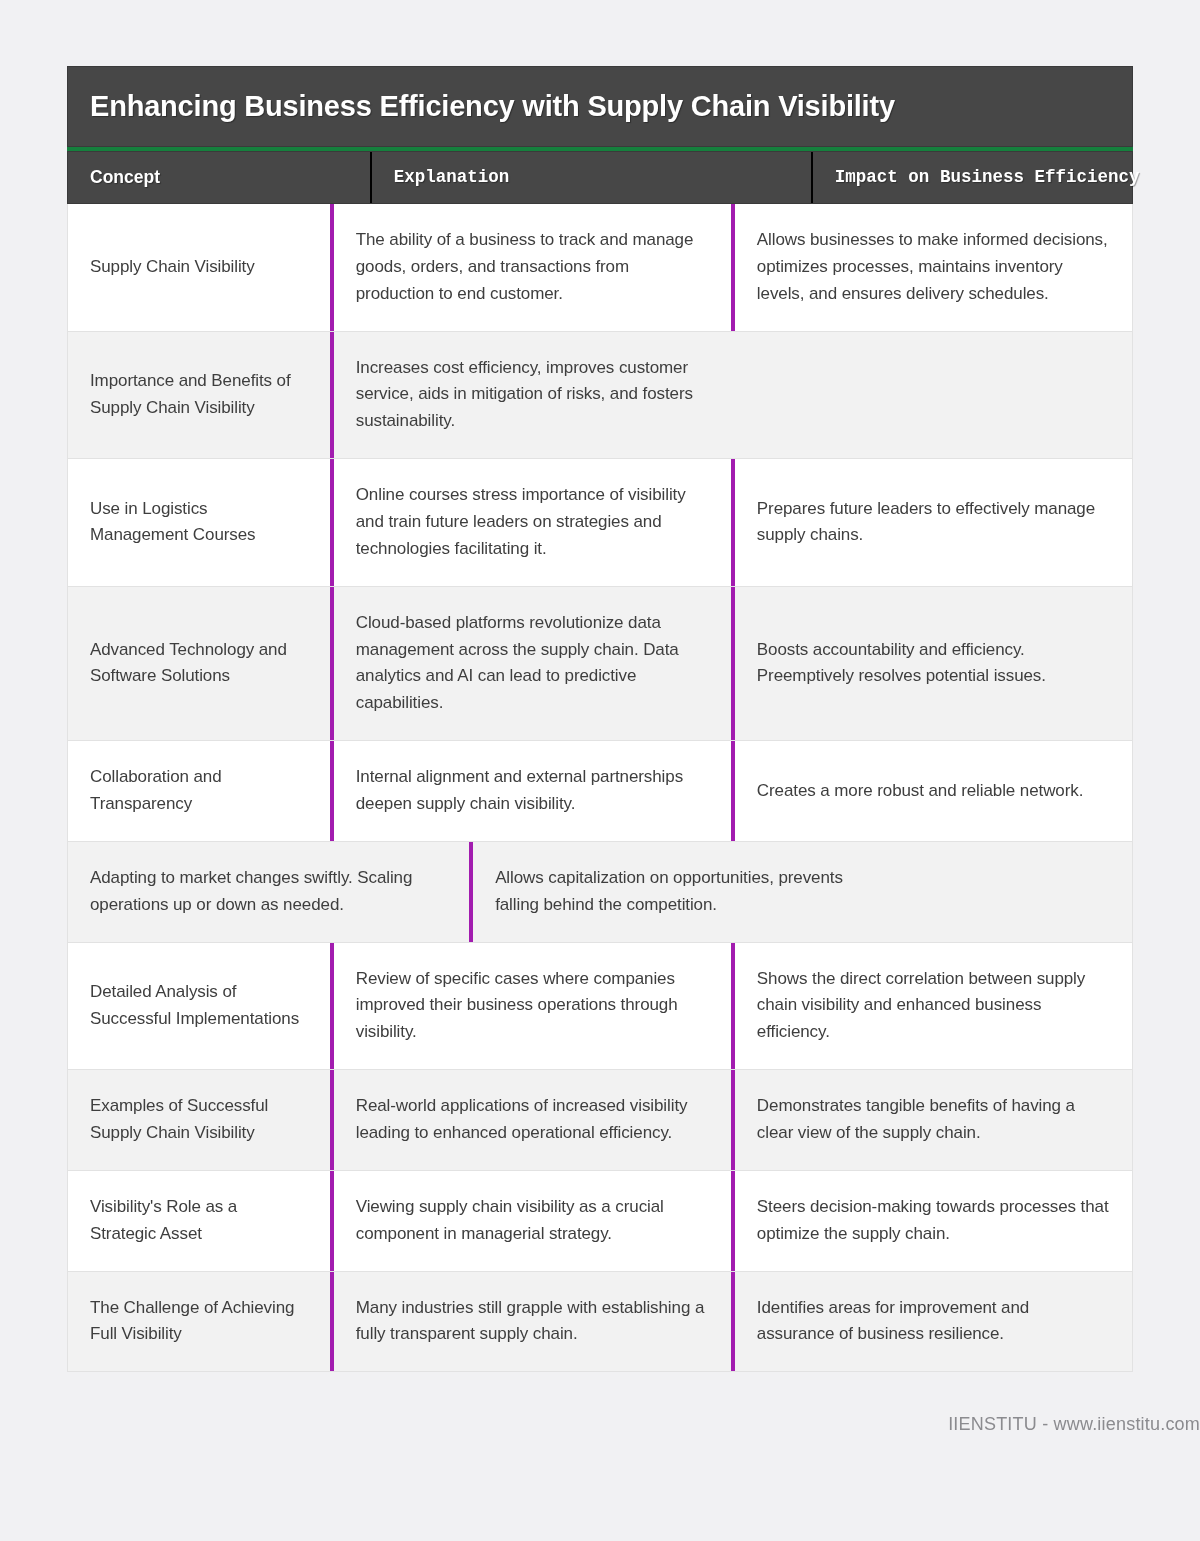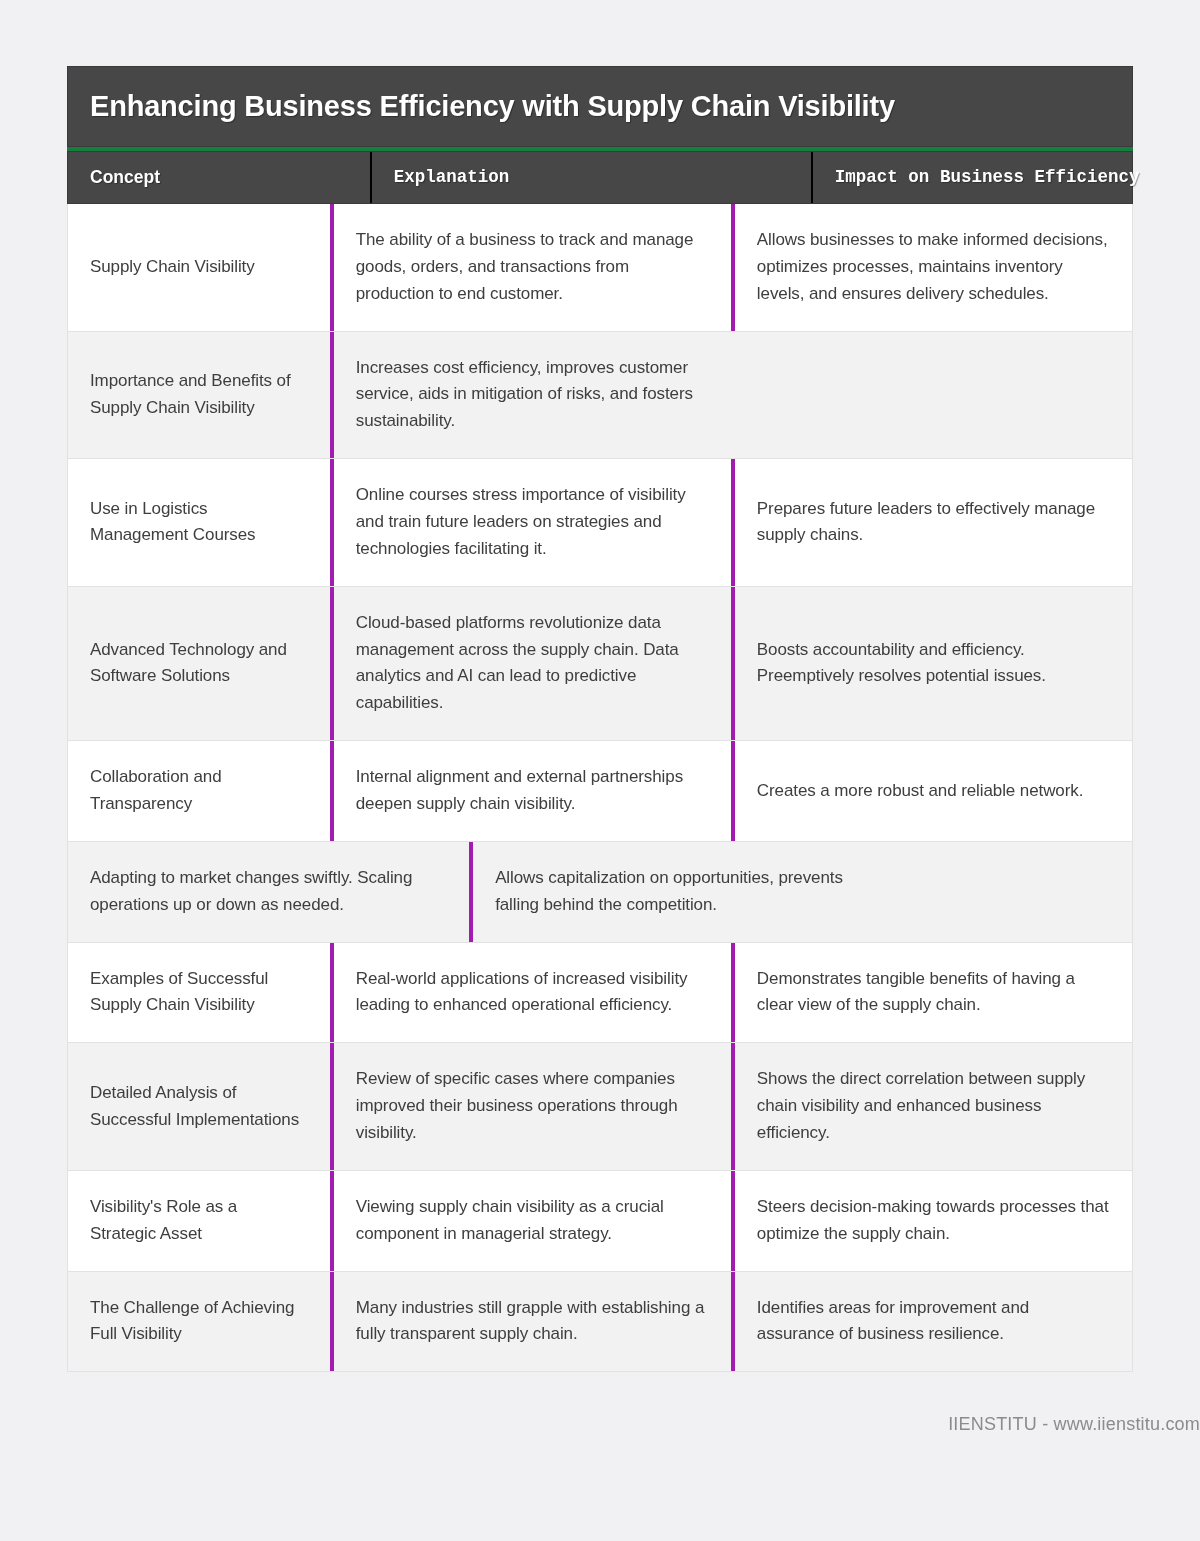--- a/index.html
+++ b/index.html
@@ -172,39 +172,39 @@
         <div class="cell col-explanation">
             <div class="cell-text">Adapting to market changes swiftly. Scaling operations up or down as needed.</div>
           </div>
         <div class="cell col-impact">
             <div class="cell-text">Allows capitalization on opportunities, prevents falling behind the competition.</div>
           </div>
       </div>
 
       <div class="trow">
         <div class="cell col-concept">
+            <div class="cell-text">Detailed Analysis of Successful Implementations</div>
+          </div>
+        <div class="cell col-explanation">
+            <div class="cell-text">Review of specific cases where companies improved their business operations through visibility.</div>
+          </div>
+        <div class="cell col-impact">
+            <div class="cell-text">Shows the direct correlation between supply chain visibility and enhanced business efficiency.</div>
+          </div>
+      </div>
+
+      <div class="trow">
+        <div class="cell col-concept">
             <div class="cell-text">Examples of Successful Supply Chain Visibility</div>
           </div>
         <div class="cell col-explanation">
             <div class="cell-text">Real-world applications of increased visibility leading to enhanced operational efficiency.</div>
           </div>
         <div class="cell col-impact">
             <div class="cell-text">Demonstrates tangible benefits of having a clear view of the supply chain.</div>
-          </div>
-      </div>
-
-      <div class="trow">
-        <div class="cell col-concept">
-            <div class="cell-text">Detailed Analysis of Successful Implementations</div>
-          </div>
-        <div class="cell col-explanation">
-            <div class="cell-text">Review of specific cases where companies improved their business operations through visibility.</div>
-          </div>
-        <div class="cell col-impact">
-            <div class="cell-text">Shows the direct correlation between supply chain visibility and enhanced business efficiency.</div>
           </div>
       </div>
 
       <div class="trow">
         <div class="cell col-concept">
             <div class="cell-text">Visibility's Role as a Strategic Asset</div>
           </div>
         <div class="cell col-explanation">
             <div class="cell-text">Viewing supply chain visibility as a crucial component in managerial strategy.</div>
           </div>

